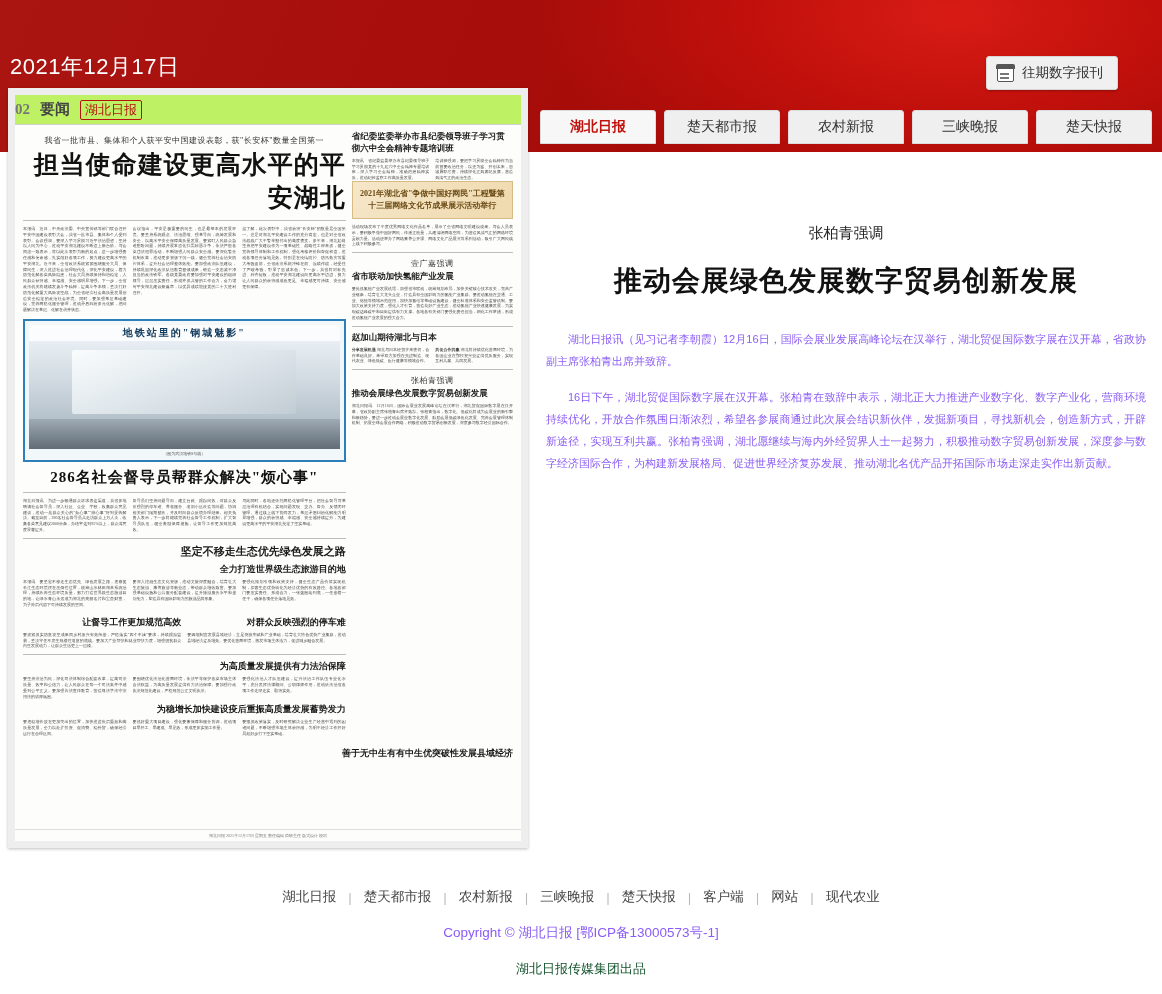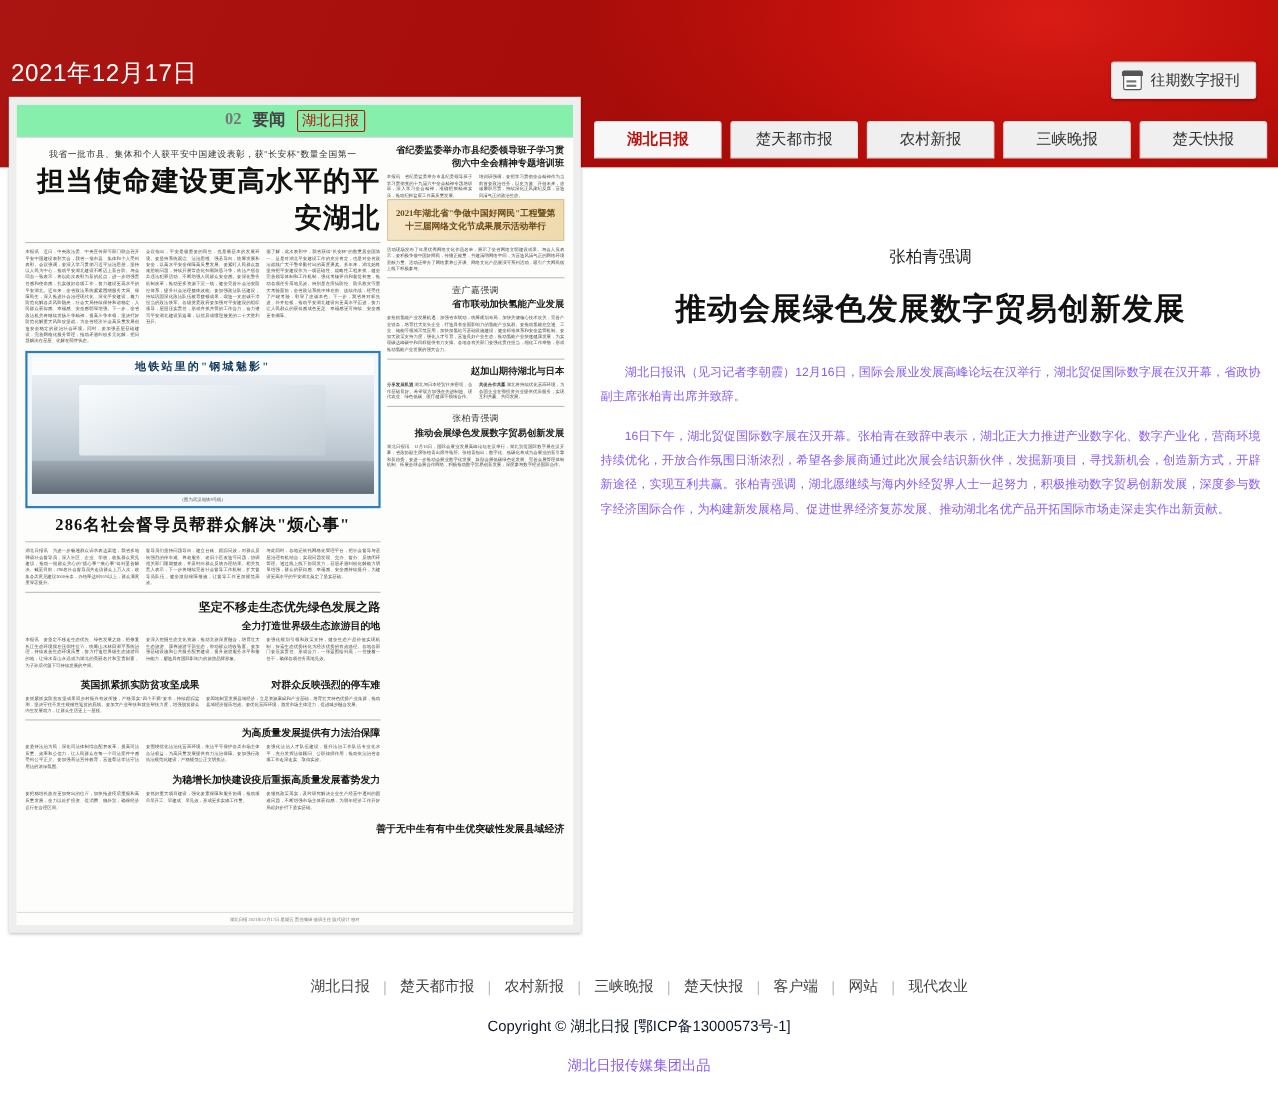--- a/index.html
+++ b/index.html
@@ -39,21 +39,21 @@
     position: absolute;
     left: 10px; top: 52px;
     color: #ffffff;
     font-size: 22px;
     letter-spacing: 0.5px;
     white-space: nowrap;
   }
   
   .archive-btn {
     position: absolute;
-    right: 20px; top: 56px;
+    right: 44px; top: 56px;
     height: 34px;
     padding: 0 14px 0 10px;
     background: #f0f0f0;
     border: 1px solid #d7d7d7;
     border-radius: 3px;
     display: flex;
     align-items: center;
     gap: 8px;
     color: #333;
     font-size: 13.5px;
@@ -97,24 +97,24 @@
   }
   .paper {
     width: 100%; height: 100%;
     background: #fdfdfb;
     position: relative;
     overflow: hidden;
     font-family: "Liberation Serif", serif;
   }
   .paper-masthead {
     height: 30px;
-    background: #86efac;
+    background: #bef264;
     display: flex;
     align-items: center;
-    justify-content: center;
+    justify-content: flex-start;
     gap: 10px;
     border-bottom: 1px solid #d0d0d0;
   }
   .masthead-page {
     font-size: 15px;
     color: #777;
     font-weight: bold;
   }
   .masthead-sec {
     font-size: 15px;
@@ -192,21 +192,21 @@
     border: 1px solid #d7bb84;
     padding: 6px 4px;
     margin-bottom: 5px;
   }
   .box-ad .t {
     font-size: 8px; font-weight: bold; color: #6a4a14;
     text-align: center; line-height: 1.5;
   }
   .vtitle {
     font-size: 8.5px; font-weight: bold; color: #222;
-    text-align: right; line-height: 1.4; margin-bottom: 3px;
+    text-align: left; line-height: 1.4; margin-bottom: 3px;
   }
   .paper-footer {
     position: absolute; left: 0; bottom: 0; width: 100%;
     font-size: 4px; color: #777; text-align: center;
     padding: 3px 0; border-top: 1px solid #ddd;
   }
   
   .right {
     position: absolute;
     left: 540px; top: 110px;
@@ -245,22 +245,22 @@
     padding-bottom: 16px;
     text-align: center;
   }
   .flinks {
     font-size: 13.5px; color: #444;
     margin-bottom: 18px;
     display: flex; justify-content: center; align-items: center; gap: 0;
   }
   .flinks a { color: #444; text-decoration: none; padding: 0 12px; cursor: pointer; }
   .flinks .sep { color: #bbb; }
-  .copyright { font-size: 13.5px; color: #0f172a; margin-bottom: 18px; }
-  .produced { font-size: 13px; color: #8b5cf6; }
+  .copyright { font-size: 13.5px; color: #8b5cf6; margin-bottom: 18px; }
+  .produced { font-size: 13px; color: #14532d; }
 </style>
 </head>
 <body>
 
 <div id="app">
 
   <div class="banner">
     <div class="banner-date">2021年12月17日</div>
     <div class="archive-btn">
       <span class="cal-icon"></span>
@@ -323,21 +323,21 @@
               </div>
               <div class="col tcol">
                 要深入挖掘生态文化资源，推动文旅深度融合，培育壮大生态旅游、康养旅游等新业态，带动群众增收致富。要加强基础设施和公共服务配套建设，提升旅游服务水平和接待能力，塑造具有国际影响力的旅游品牌形象。
               </div>
               <div class="col tcol">
                 要强化规划引领和政策支持，健全生态产品价值实现机制，探索生态优势转化为经济优势的有效路径。各地各部门要压实责任、形成合力，一张蓝图绘到底，一任接着一任干，确保各项任务落地见效。
               </div>
             </div>
             <div class="cols" style="margin-top:4px">
               <div class="col">
-                <div class="subhead sm">英国抓紧抓实防贫攻坚成果</div>
+                <div class="subhead sm">让督导工作更加规范高效</div>
                 <div class="tcol">
                   要抓紧抓实防贫攻坚成果同乡村振兴有效衔接，严格落实"四个不摘"要求，持续跟踪监测，坚决守住不发生规模性返贫的底线。要加大产业帮扶和就业帮扶力度，增强脱贫群众内生发展动力，让群众生活更上一层楼。
                 </div>
               </div>
               <div class="col">
                 <div class="subhead sm">对群众反映强烈的停车难</div>
                 <div class="tcol">
                   要因地制宜发展县域经济，立足资源禀赋和产业基础，培育壮大特色优势产业集群，推动县域经济提质增效。要优化营商环境，激发市场主体活力，促进城乡融合发展。
                 </div>
               </div>

